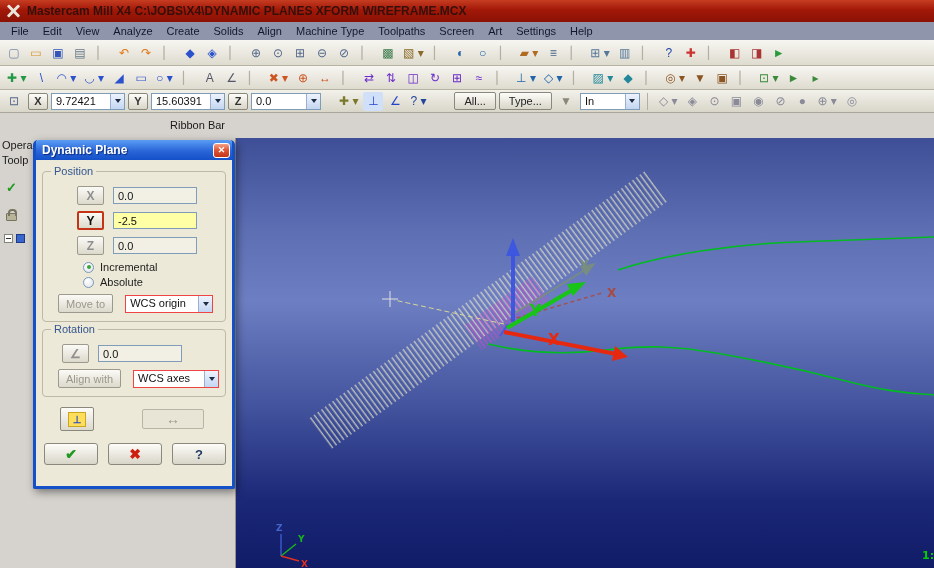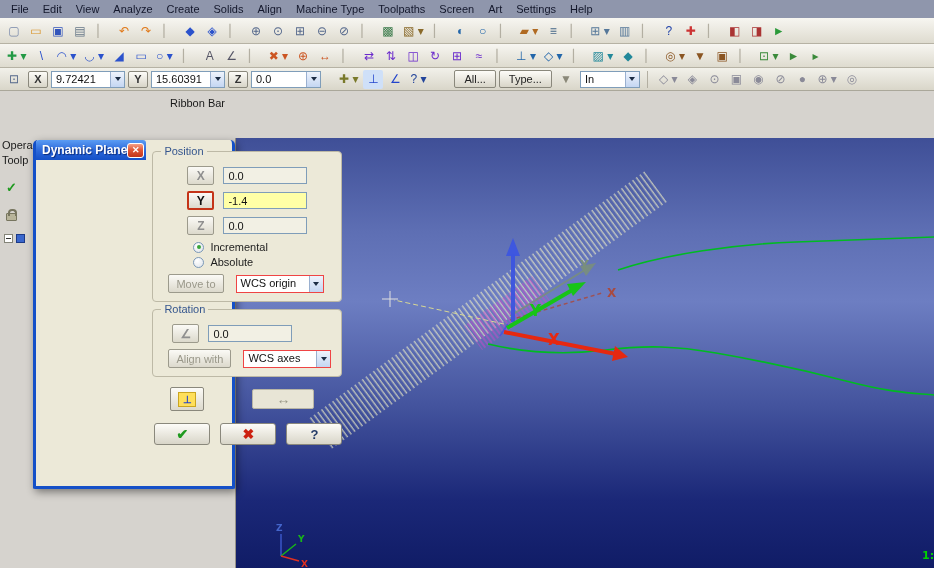--- a/index.html
+++ b/index.html
@@ -68,21 +68,21 @@
   .viewport{flex:1;position:relative;overflow:hidden;
     background:linear-gradient(180deg,#3f4f97 0%,#5e6fb4 22%,#6d7ec2 38%,#44549e 62%,#1b2878 84%,#101c66 100%)}
   .scene{position:absolute;left:0;top:0}
   .tooltip{position:absolute;left:130px;top:3px;background:#ffffd2;border:1px solid #7e7e4e;
     padding:1px 7px 2px;color:#333318;white-space:nowrap}
   svg text{font-family:"DejaVu Sans","Liberation Sans",sans-serif}
 
   
   .dialog{position:absolute;left:33px;top:140px;width:202px;height:349px;z-index:10;
     border:3px solid #1450c8;border-top:none;border-radius:5px 5px 2px 2px;
-    box-shadow:2px 3px 8px rgba(0,0,0,.45);background:#ece9d8;display:flex;flex-direction:row}
+    box-shadow:2px 3px 8px rgba(0,0,0,.45);background:#ece9d8;display:flex;flex-direction:column}
   .dlg-title{height:20px;flex:0 0 auto;border-radius:3px 3px 0 0;padding:0 2px 0 6px;
     background:linear-gradient(180deg,#5a9cf4,#2a66d8 55%,#1450c8);
     display:flex;align-items:center;color:#fff;font-weight:bold;font-size:12px;text-shadow:1px 1px 1px #0a2a7a}
   .dlg-close{margin-left:auto;width:17px;height:15px;border:1px solid #fff;border-radius:3px;
     background:linear-gradient(180deg,#f4a088,#e05838 45%,#c23418);
     color:#fff;font-size:9px;font-weight:bold;display:flex;align-items:center;justify-content:center;text-shadow:none}
   .dlg-body{flex:1;padding:4px 6px 0;display:flex;flex-direction:column}
   .group{border:1px solid #bdb9a6;border-radius:4px;position:relative;padding:12px 6px 6px;margin-top:7px;background:#ece9d8}
   .group-label{position:absolute;top:-7px;left:8px;background:#ece9d8;padding:0 3px;color:#35568e}
   .crow{display:flex;align-items:center;gap:9px;margin:2px 0 6px 28px}
@@ -115,20 +115,24 @@
     font-size:14px;font-weight:bold}
   .dlg-bigbtn.ok{color:#1f9a1f}
   .dlg-bigbtn.cancel{color:#cc2010}
   .dlg-bigbtn.help{color:#223a66;font-size:13px}
 </style>
 </head>
 <body>
 
 <div class="screen">
 
+  <div class="titlebar">
+    <span class="logo"></span>
+    <span>Mastercam Mill X4   C:\JOBS\X4\DYNAMIC PLANES XFORM WIREFRAME.MCX</span>
+  </div>
 
   <div class="menubar">
 
   <span class="menu-item">File</span>
       <span class="menu-item">Edit</span>
       <span class="menu-item">View</span>
       <span class="menu-item">Analyze</span>
       <span class="menu-item">Create</span>
       <span class="menu-item">Solids</span>
       <span class="menu-item">Align</span>
@@ -601,21 +605,21 @@
     </div>
     <div class="dlg-body">
       <div class="group">
         <span class="group-label">Position</span>
         <div class="crow">
           <span class="axis-btn">X</span>
           <span class="field">0.0</span>
         </div>
         <div class="crow">
           <span class="axis-btn active">Y</span>
-          <span class="field highlight">-1.4</span>
+          <span class="field highlight">-2.5</span>
         </div>
         <div class="crow">
           <span class="axis-btn">Z</span>
           <span class="field">0.0</span>
         </div>
         <div class="radio-row">
           <span class="radio checked"></span>
           <span>Incremental</span>
         </div>
         <div class="radio-row">

